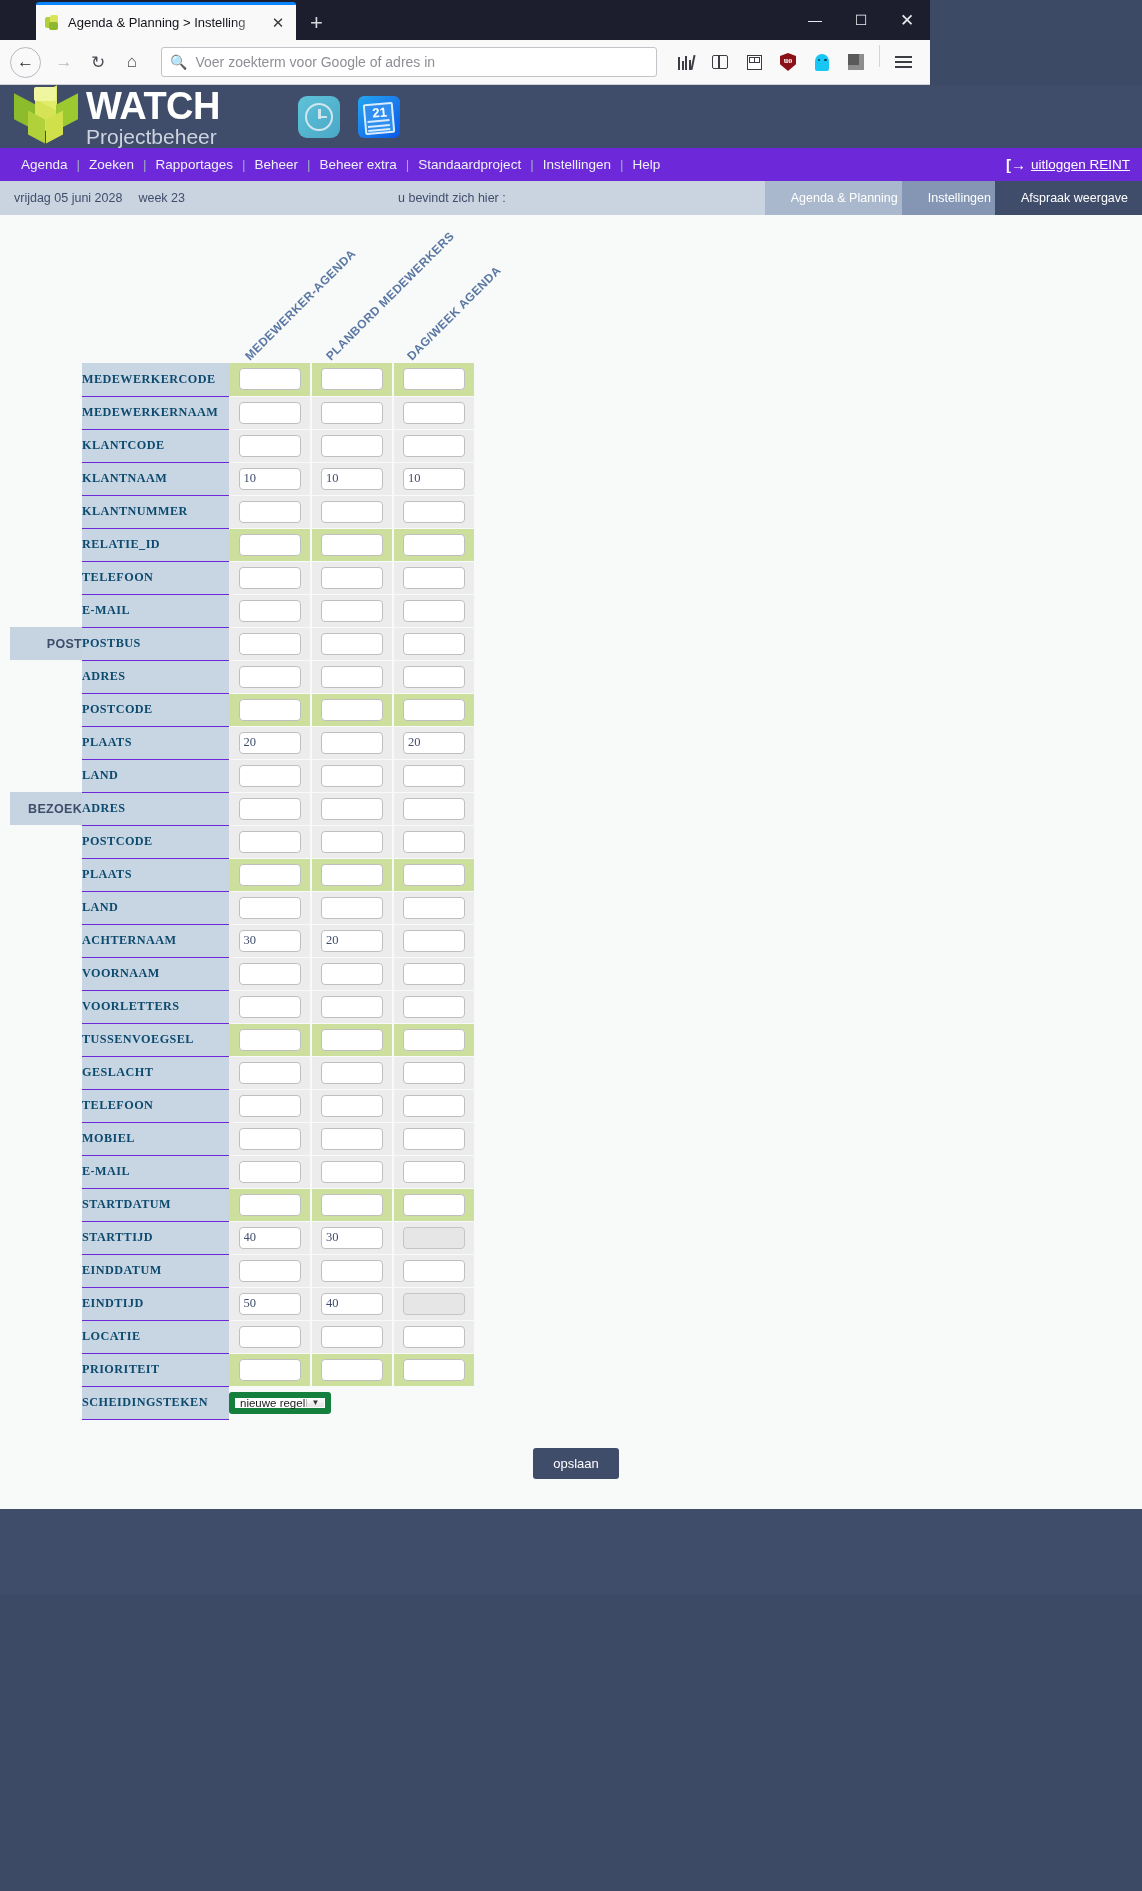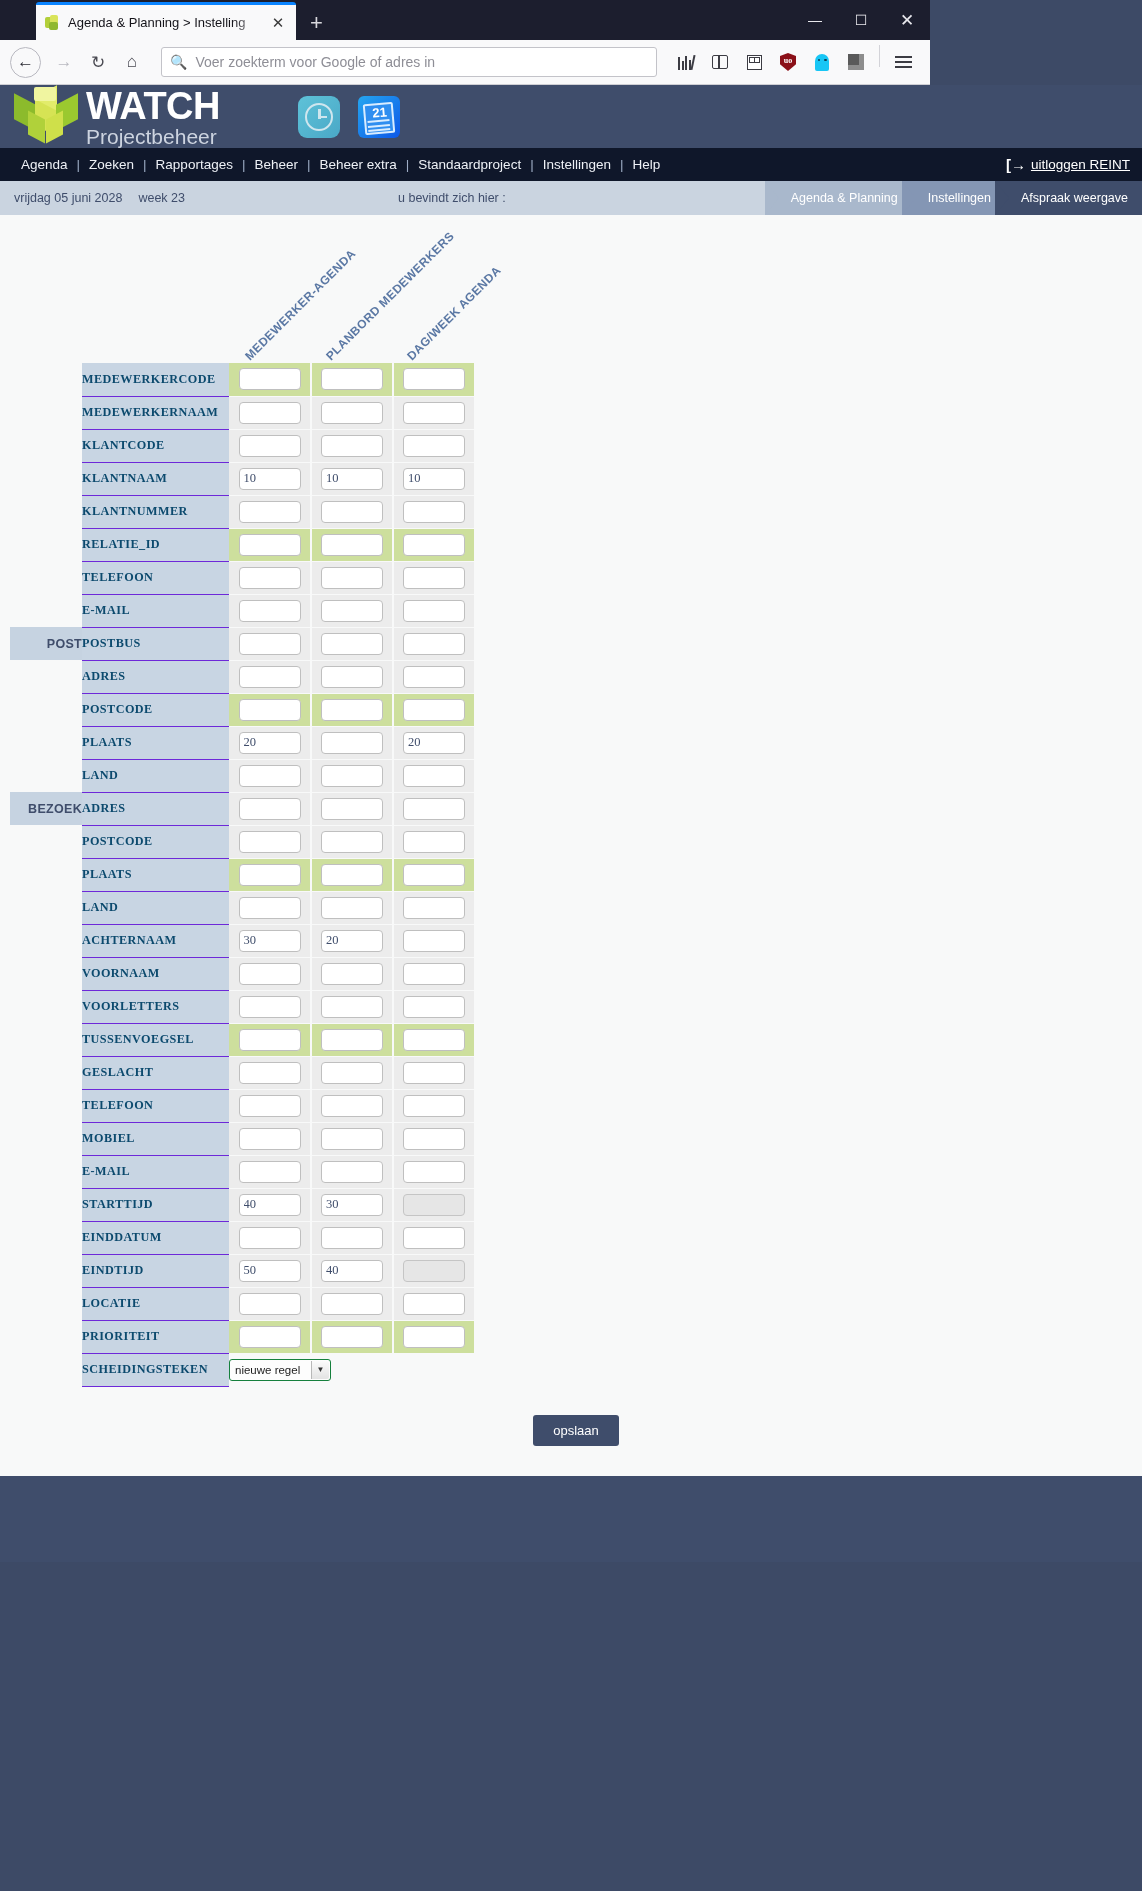--- a/index.html
+++ b/index.html
@@ -153,21 +153,21 @@
     position:absolute; left:9px; top:9px; width:25px;
     text-align:center; font-size:13px; font-weight:bold; color:#ffffff;
     transform:rotate(-5deg); font-family:"Liberation Sans", sans-serif;
   }
   .ico-cal .lines { position:absolute; left:10px; top:24px; transform:rotate(-5deg); }
   .ico-cal .lines i { display:block; width:22px; height:2px; background:#d8ecff; margin-bottom:2.5px; }
   .ico-cal .rings { position:absolute; left:11px; top:2px; transform:rotate(-5deg); }
   .ico-cal .rings i { display:inline-block; width:2px; height:8px; background:#e8f3ff; margin-right:6px; }
 
   .mainnav {
-    height:33px; background:#0f172a; display:flex; align-items:center;
+    height:33px; background:#6d28d9; display:flex; align-items:center;
     padding-left:12px; color:#eef1f6; font-size:13.5px; position:relative;
   }
   .mainnav a { color:#eef1f6; text-decoration:none; padding:0 9px; }
   .mainnav .sep { color:#9eadc6; }
   .logout {
     position:absolute; right:12px; display:flex; align-items:center;
     font-size:13.5px; color:#ffffff;
   }
   .logout .lbl { text-decoration:underline; margin-left:5px; }
   .logout-icon { font-size:15px; font-weight:bold; }
@@ -236,21 +236,21 @@
     width:62px; height:22px; border:1px solid #bfbfbf; border-radius:4px;
     background:#ffffff; font-size:12.5px; color:#3f4d6b;
     padding:0 4px; font-family:"Liberation Serif", serif;
   }
   .incell input.dis { background:#e6e6e6; border-color:#c5c5c5; }
   .selcell {
     height:33px; vertical-align:middle; padding-left:3px; background:transparent;
   }
   .selbox {
     display:inline-flex; align-items:center; width:102px; height:22px;
-    border:1px solid #15803d; border-radius:3px; background:#fdfdfd;
+    border:6px solid #15803d; border-radius:3px; background:#fdfdfd;
     font-size:11.5px; color:#1c1c1c; padding-left:5px; position:relative;
     font-family:"Liberation Sans", sans-serif;
   }
   .selbox .arrow {
     position:absolute; right:1px; top:1px; bottom:1px; width:18px;
     background:linear-gradient(#fbfbfb,#e3e3e3); border-left:1px solid #b8b8b8;
     display:flex; align-items:center; justify-content:center;
     font-size:8px; color:#333; border-radius:0 2px 2px 0;
   }
 
@@ -583,20 +583,27 @@
             <td class="incell"><input type="text" style=""></td>
             <td class="incell"><input type="text" style=""></td>
           </tr>
           <tr>
             <td class="sectcell"></td>
             <td class="lblcell">E-MAIL</td>
             <td class="incell"><input type="text" style=""></td>
             <td class="incell"><input type="text" style=""></td>
             <td class="incell"><input type="text" style=""></td>
           </tr>
+          <tr class="hl">
+            <td class="sectcell"></td>
+            <td class="lblcell">STARTDATUM</td>
+            <td class="incell"><input type="text" style=""></td>
+            <td class="incell"><input type="text" style=""></td>
+            <td class="incell"><input type="text" style=""></td>
+          </tr>
           <tr>
             <td class="sectcell"></td>
             <td class="lblcell">STARTTIJD</td>
             <td class="incell"><input type="text" value="40" style=""></td>
             <td class="incell"><input type="text" value="30" style=""></td>
             <td class="incell"><input type="text" class="dis" disabled="" style=""></td>
           </tr>
           <tr>
             <td class="sectcell"></td>
             <td class="lblcell">EINDDATUM</td>

